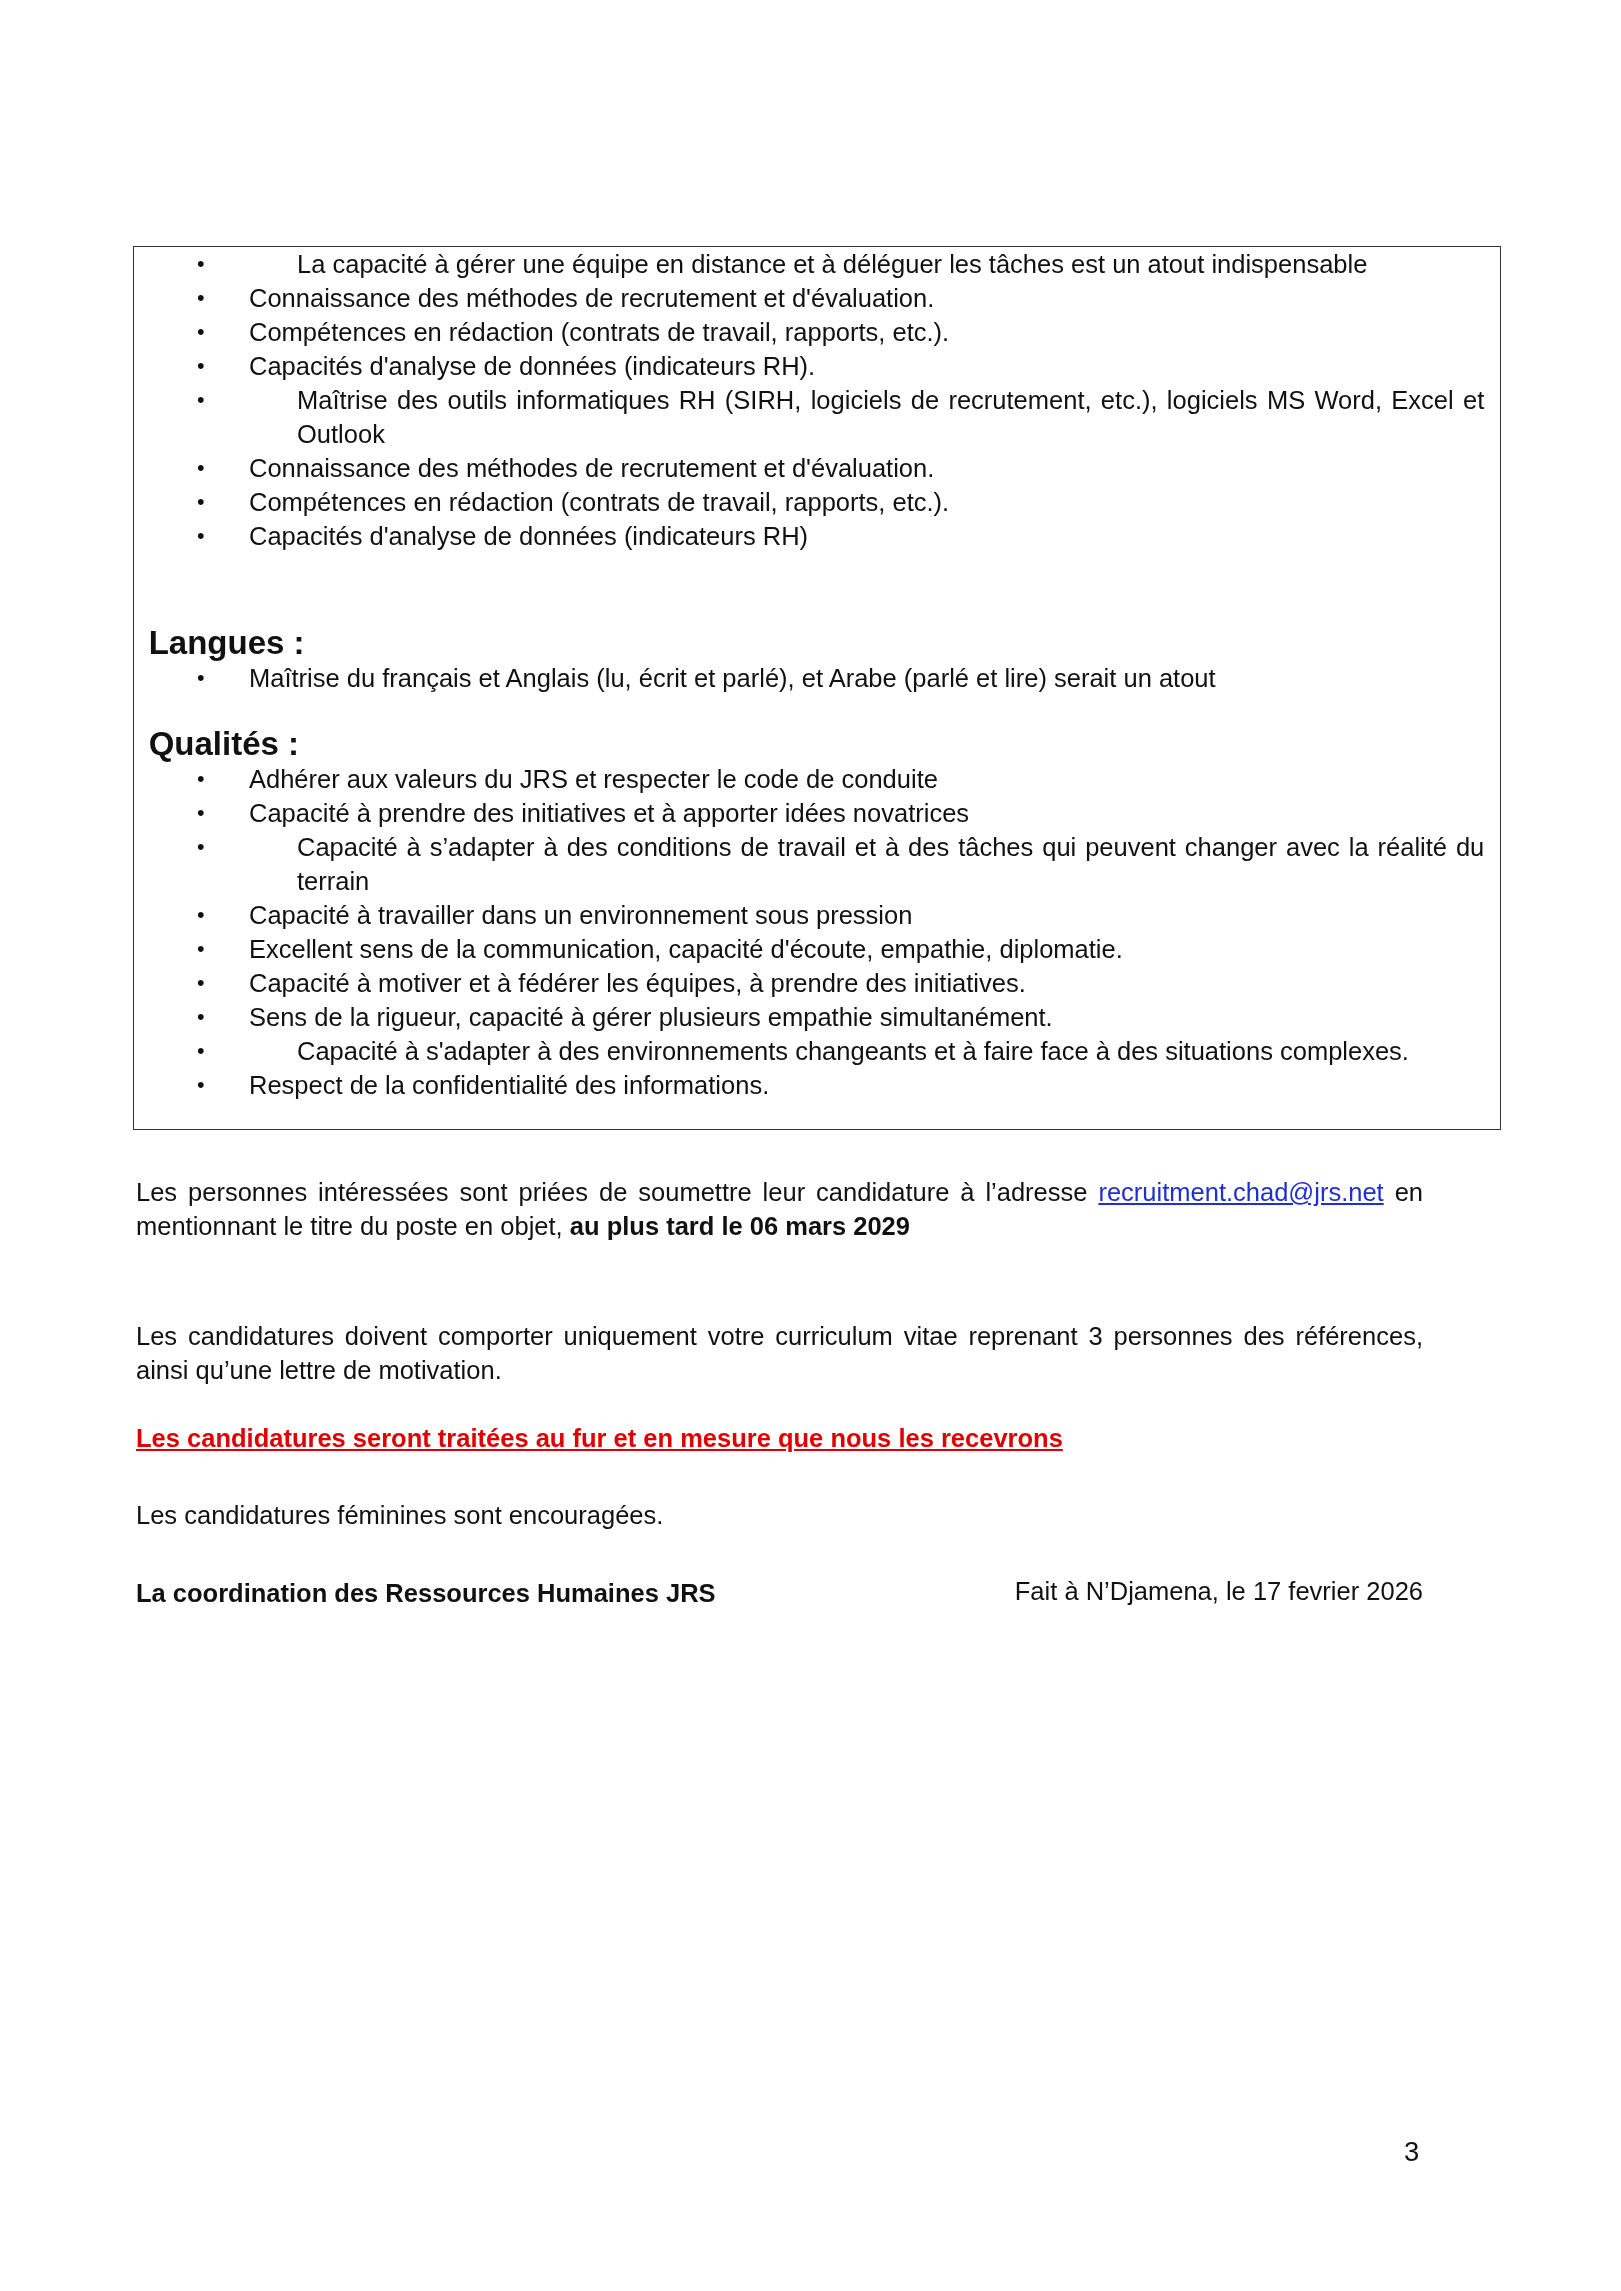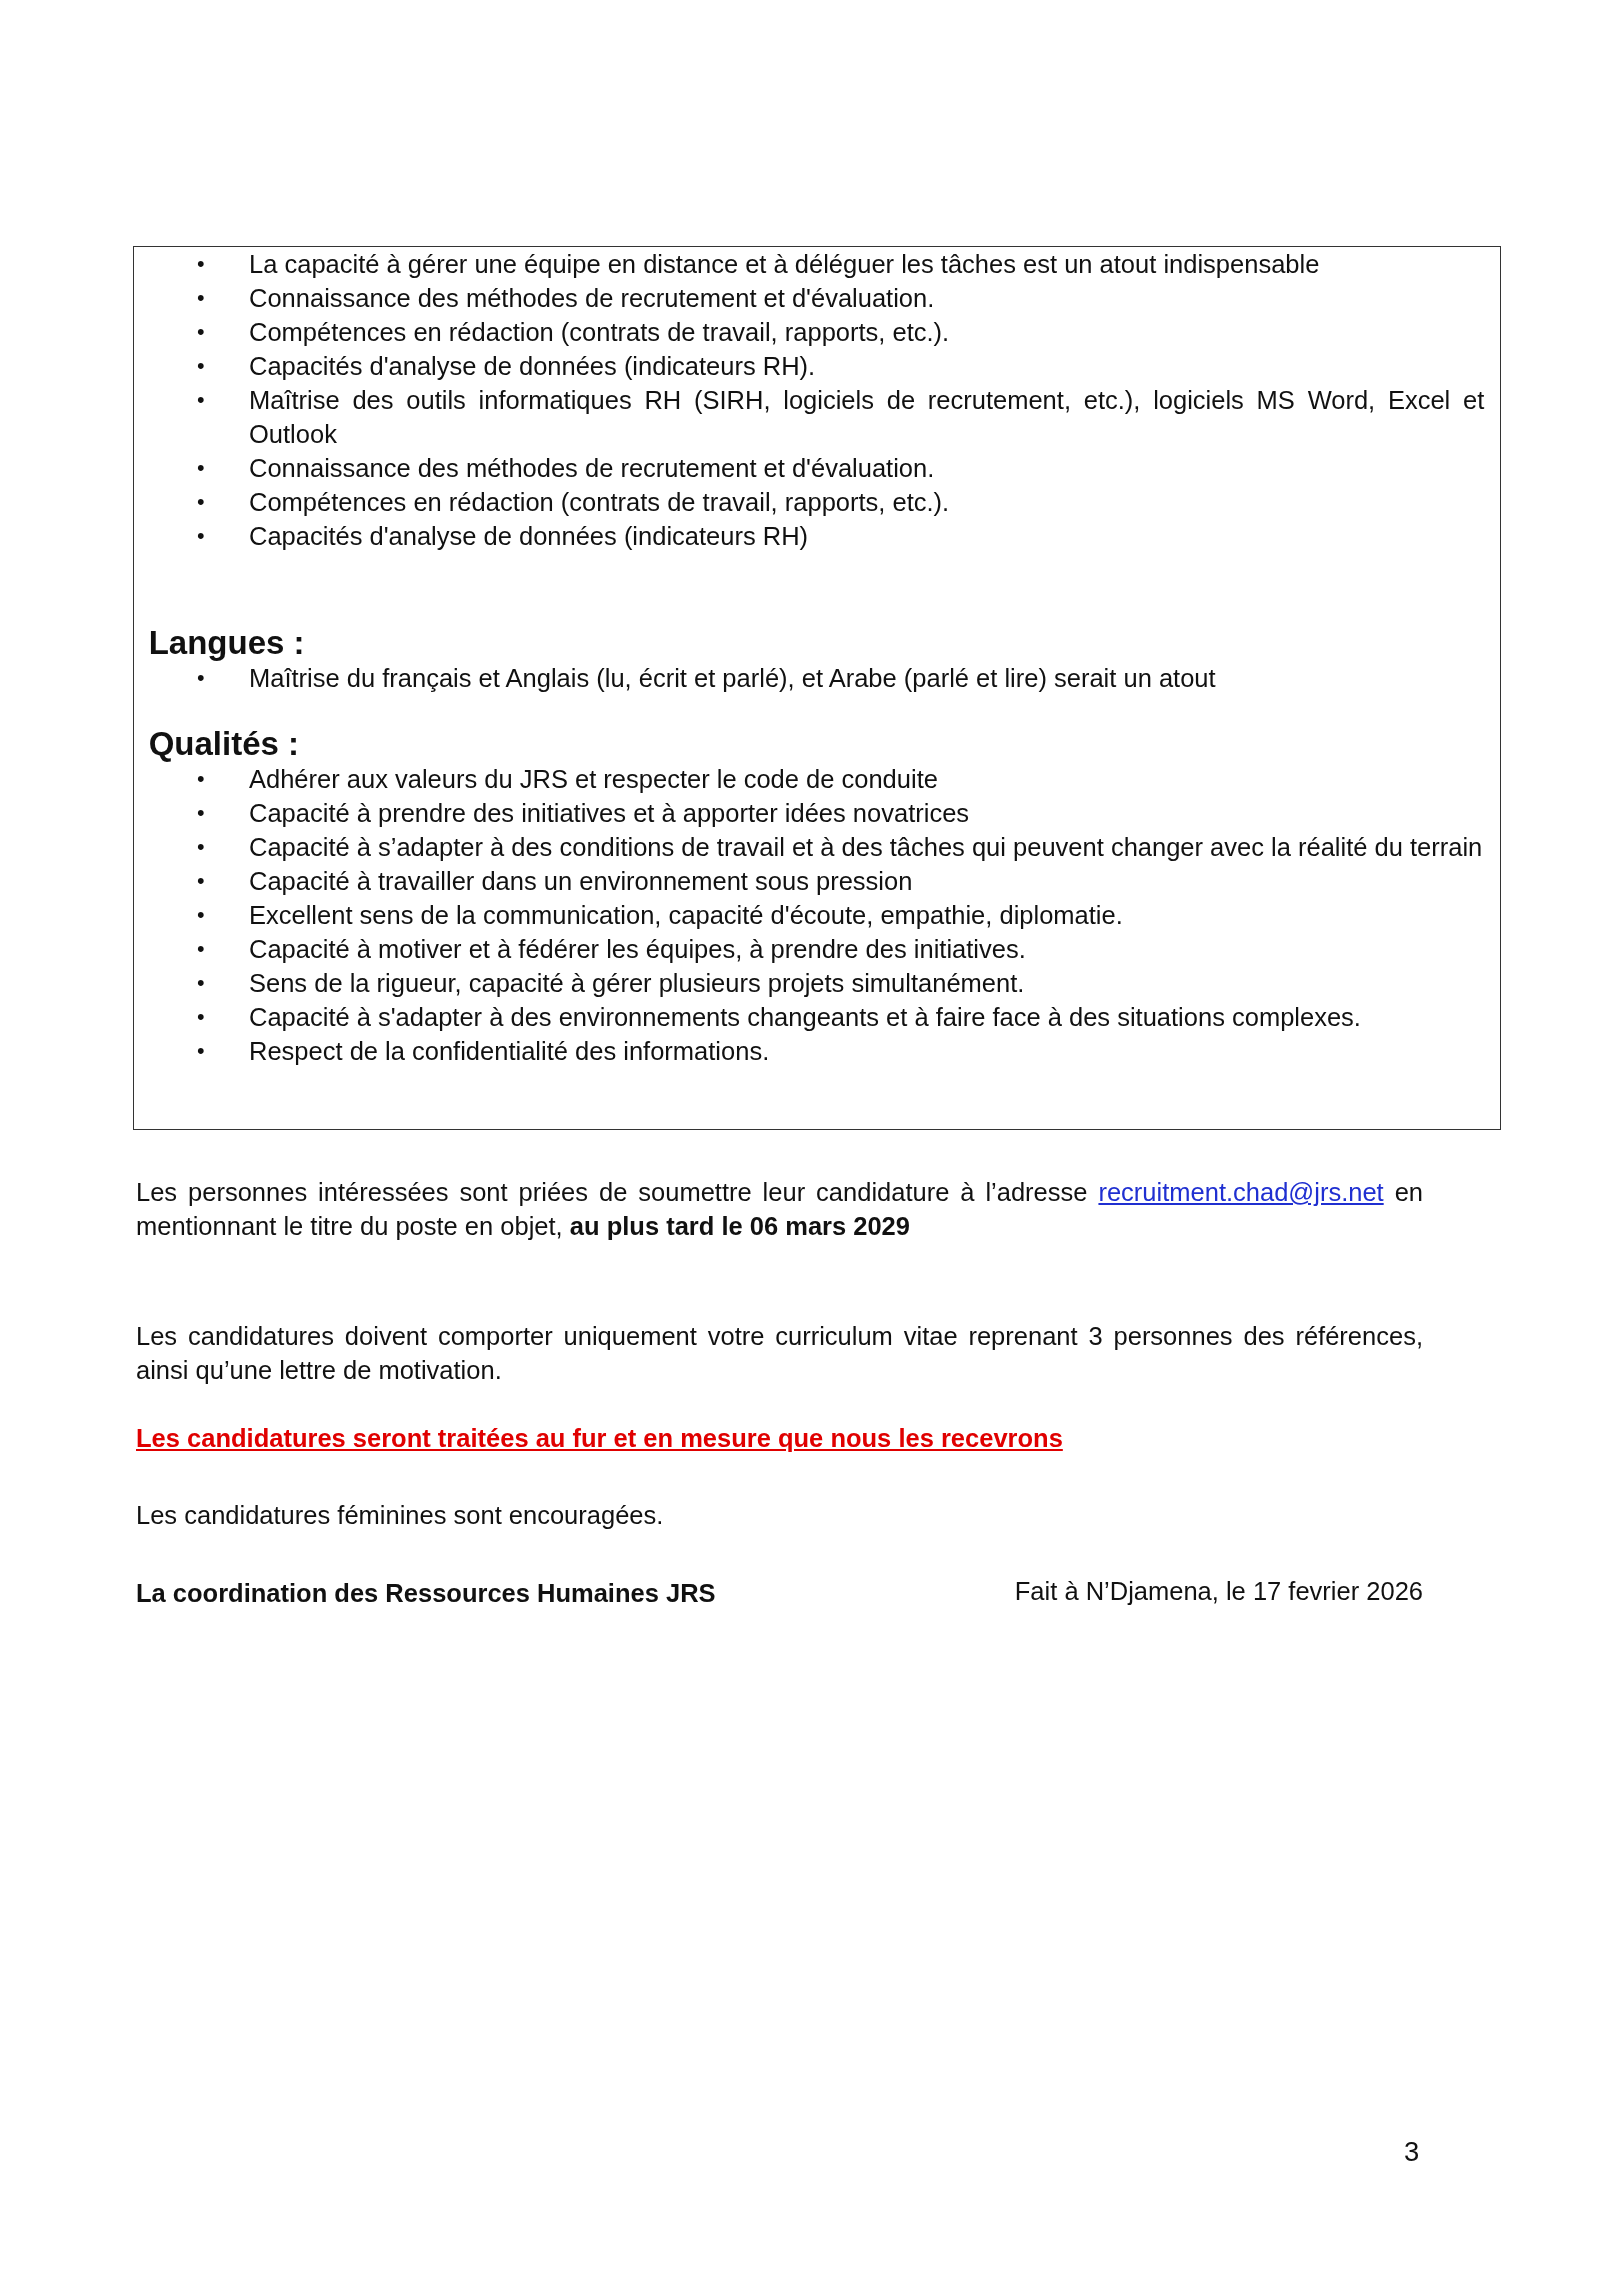--- a/index.html
+++ b/index.html
@@ -8,21 +8,21 @@
   .page { position: absolute; left: 0; top: 0; width: 1621px; height: 2292px; background: #fff; }
 
   .box { position: absolute; left: 133px; top: 246px; width: 1368px; height: 884px;
          border: 1.5px solid #333; box-sizing: border-box; }
 
   .list { position: absolute; left: 0; margin: 0; padding: 0; list-style: none; width: 100%; }
   .item { position: relative; padding-left: 115px; padding-right: 15.7px;
           font-size: 25.5px; line-height: 34px; text-align: justify; }
   .item .bullet { position: absolute; left: 63px; top: 0; font-size: 21.6px; line-height: 34px; }
   .item .txt { display: block; }
-  .justify-last .txt { text-align-last: left; }
+  .justify-last .txt { text-align-last: left; margin-left: 48px; }
 
   .heading { position: absolute; left: 14.7px; font-size: 33px; font-weight: bold; line-height: 34px; }
 
   .para { position: absolute; left: 136px; width: 1287px; font-size: 25.5px; line-height: 34px;
           text-align: justify; margin: 0; }
   .para.last-left { text-align-last: left; }
   .bold { font-weight: bold; }
   a.email { color: #1a0dab; color: #1f2fd1; }
   .red-note { color: #e00000; font-weight: bold; text-decoration: underline; text-align: left; }
   .signature { font-weight: bold; text-align: left; }
@@ -100,21 +100,21 @@
       <li class="item">
           <span class="bullet">•</span>
           <span class="txt">Excellent sens de la communication, capacité d'écoute, empathie, diplomatie.</span>
         </li>
       <li class="item">
           <span class="bullet">•</span>
           <span class="txt">Capacité à motiver et à fédérer les équipes, à prendre des initiatives.</span>
         </li>
       <li class="item">
           <span class="bullet">•</span>
-          <span class="txt">Sens de la rigueur, capacité à gérer plusieurs projets simultanément.</span>
+          <span class="txt">Sens de la rigueur, capacité à gérer plusieurs empathie simultanément.</span>
         </li>
       <li class="item justify-last">
           <span class="bullet">•</span>
           <span class="txt">Capacité à s'adapter à des environnements changeants et à faire face à des situations complexes.</span>
         </li>
       <li class="item">
           <span class="bullet">•</span>
           <span class="txt">Respect de la confidentialité des informations.</span>
         </li>
     </ul>

